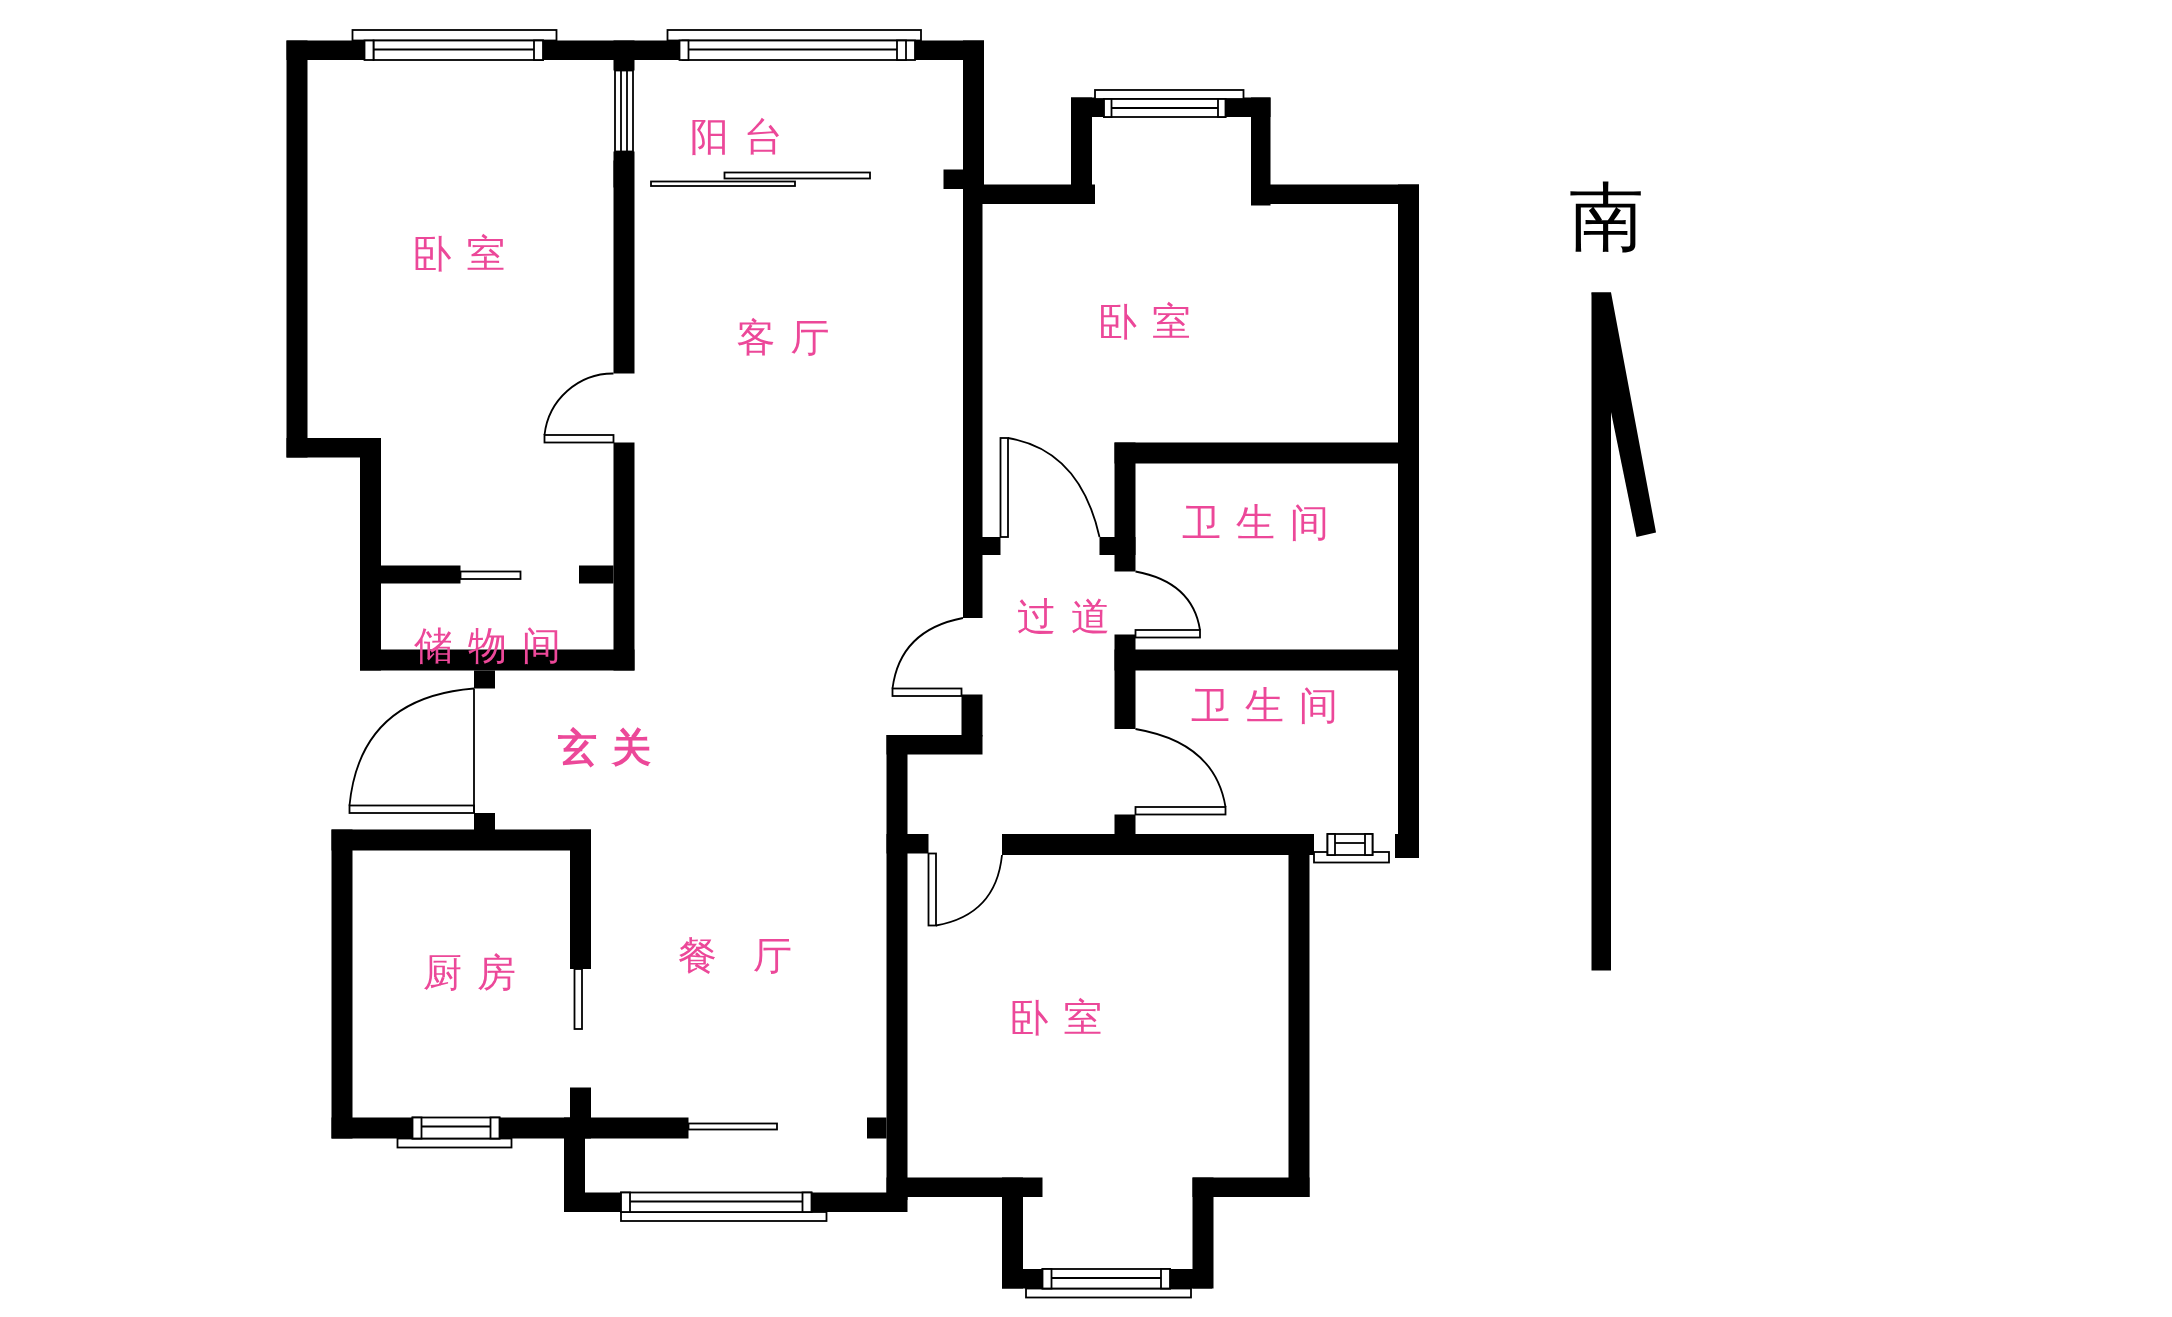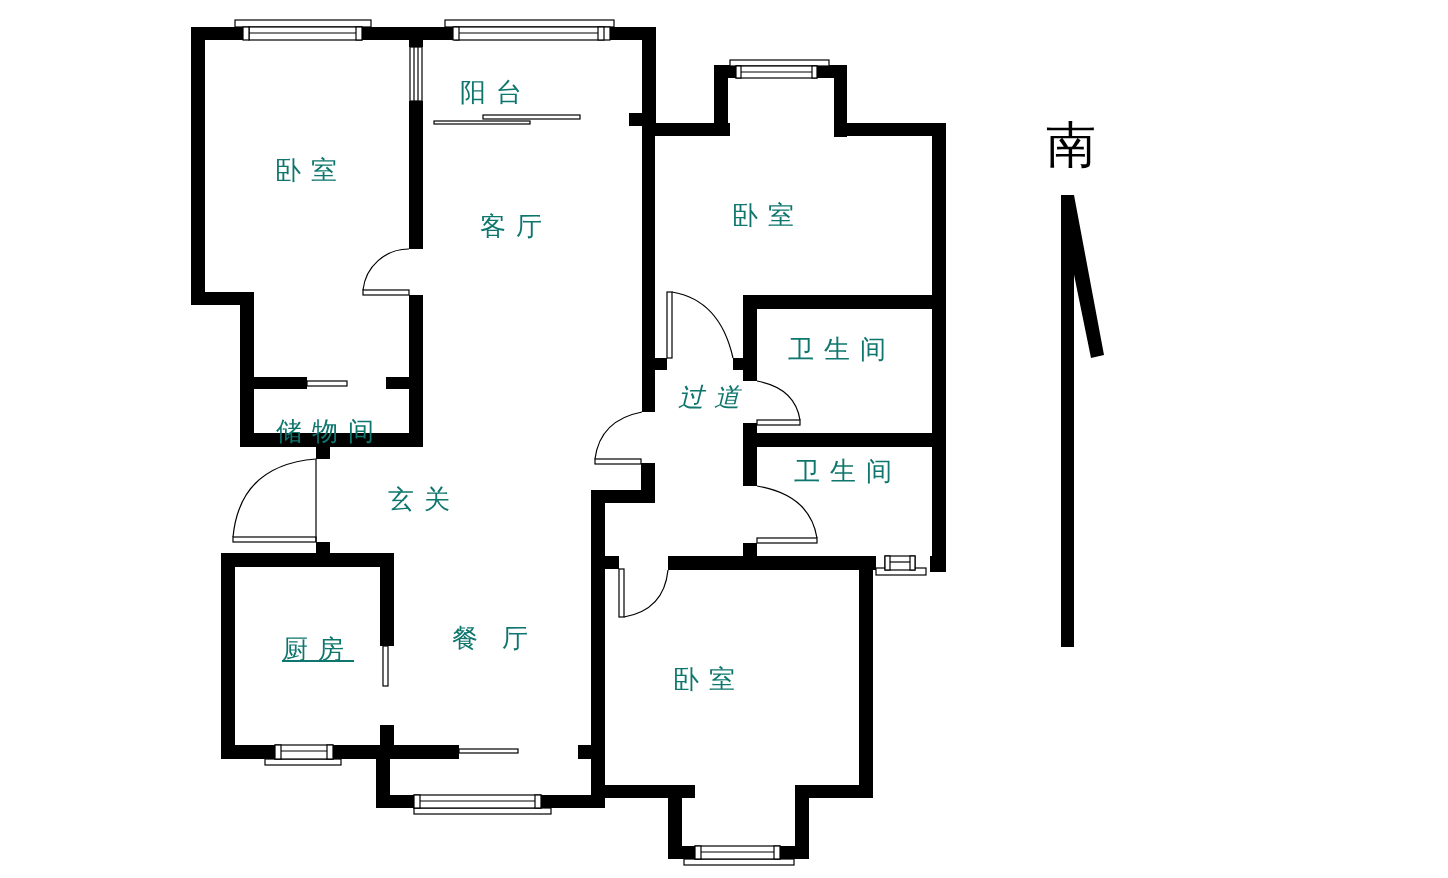--- a/index.html
+++ b/index.html
@@ -4,21 +4,21 @@
 <style>
   html,body{margin:0;padding:0;background:#ffffff;}
   body{width:1448px;height:878px;overflow:hidden;position:relative;font-family:"DejaVu Sans","Liberation Sans",sans-serif;}
   #plan{position:absolute;left:0;top:0;width:1448px;height:878px;}
   .wall{fill:#000000;}
   .win-frame{fill:#ffffff;stroke:#000000;stroke-width:1.2;}
   .win-line{stroke:#000000;stroke-width:1.2;}
   .door-leaf{fill:#ffffff;stroke:#000000;stroke-width:1.2;}
   .door-arc{fill:none;stroke:#000000;stroke-width:1.2;}
   .slide{fill:#ffffff;stroke:#000000;stroke-width:1.2;}
-  .room-label{position:absolute;font-family:"DejaVu Serif","Liberation Serif",serif;font-size:26px;color:#0f766e;letter-spacing:10px;white-space:nowrap;line-height:1;}
+  .room-label{position:absolute;font-family:"DejaVu Serif","Liberation Serif",serif;font-size:26px;color:#ec4899;letter-spacing:10px;white-space:nowrap;line-height:1;}
   .compass-label{position:absolute;font-family:"DejaVu Serif","Liberation Serif",serif;font-size:50px;color:#000000;line-height:1;}
 </style>
 </head>
 <body>
 
 <svg id="plan" viewBox="0 0 1448 878" xmlns="http://www.w3.org/2000/svg">
 
   <g>
 
     <rect class="wall" x="191" y="27" width="14" height="278"></rect>
@@ -214,25 +214,25 @@
 
   <g>
     <rect class="wall" x="1061" y="195" width="13" height="452"></rect>
     <polygon class="wall" points="1061,195 1074,195 1104,355 1091,358 1070,255"></polygon>
   </g>
 </svg>
 
 <div>
   <div class="room-label" style="left:275px;top:157px;">卧室</div>
   <div class="room-label" style="left:460px;top:79px;">阳台</div>
-  <div class="room-label" style="left:480px;top:213px;text-align:right;">客厅</div>
+  <div class="room-label" style="left:491px;top:213px;text-align:right;">客厅</div>
   <div class="room-label" style="left:732px;top:202px;">卧室</div>
   <div class="room-label" style="left:788px;top:336px;">卫生间</div>
-  <div class="room-label" style="left:678px;top:384px;font-style:italic;">过道</div>
+  <div class="room-label" style="left:678px;top:399px;">过道</div>
   <div class="room-label" style="left:794px;top:458px;">卫生间</div>
   <div class="room-label" style="left:276px;top:418px;">储物间</div>
-  <div class="room-label" style="left:388px;top:486px;">玄关</div>
-  <div class="room-label" style="left:282px;top:636px;text-decoration:underline;">厨房</div>
+  <div class="room-label" style="left:372px;top:486px;font-weight:bold;">玄关</div>
+  <div class="room-label" style="left:282px;top:636px;">厨房</div>
   <div class="room-label" style="left:452px;top:625px;letter-spacing:24px;">餐厅</div>
   <div class="room-label" style="left:673px;top:666px;">卧室</div>
 </div>
 
 <div class="compass-label" style="left:1046px;top:120px;">南</div>
 
 </body></html>

